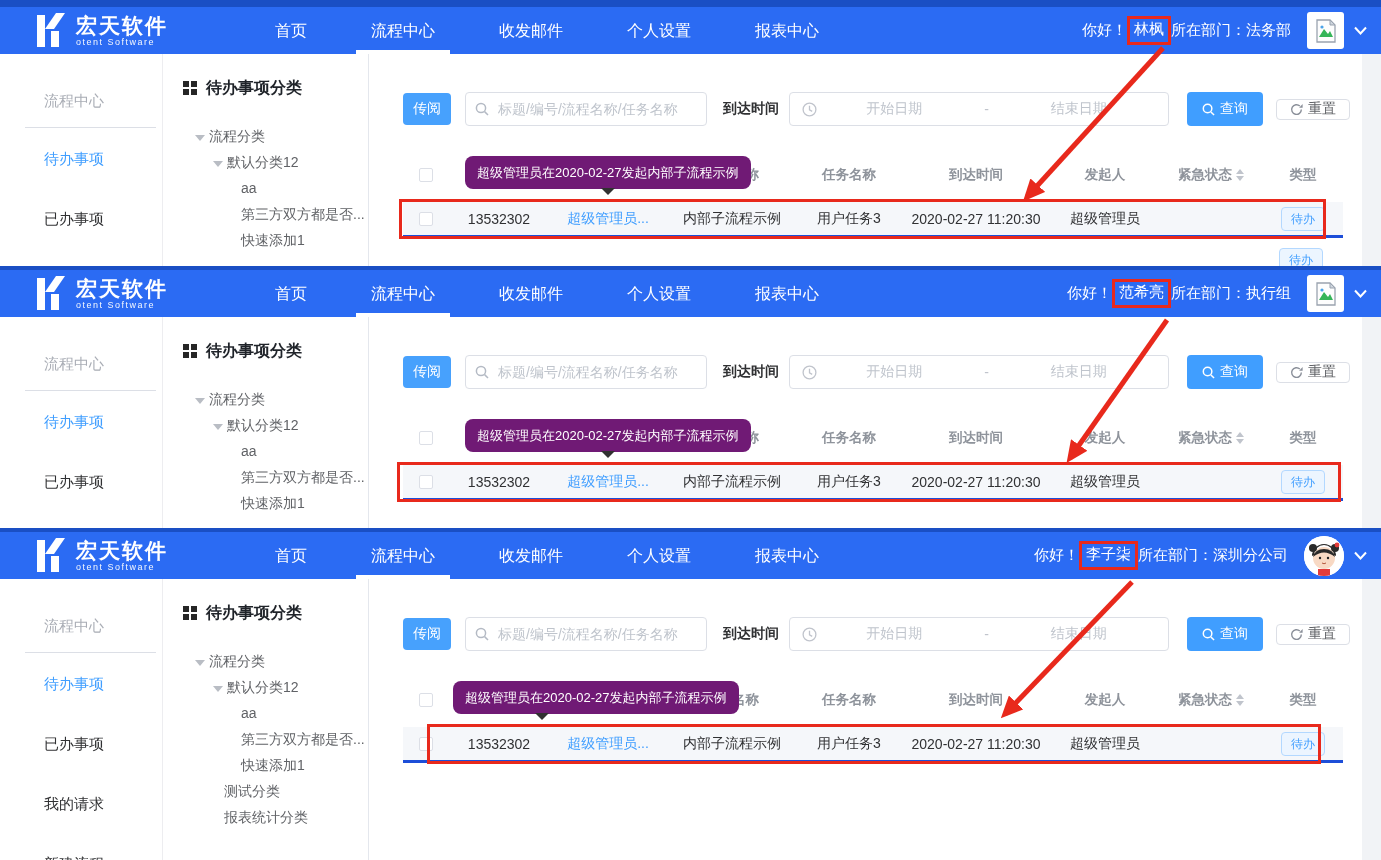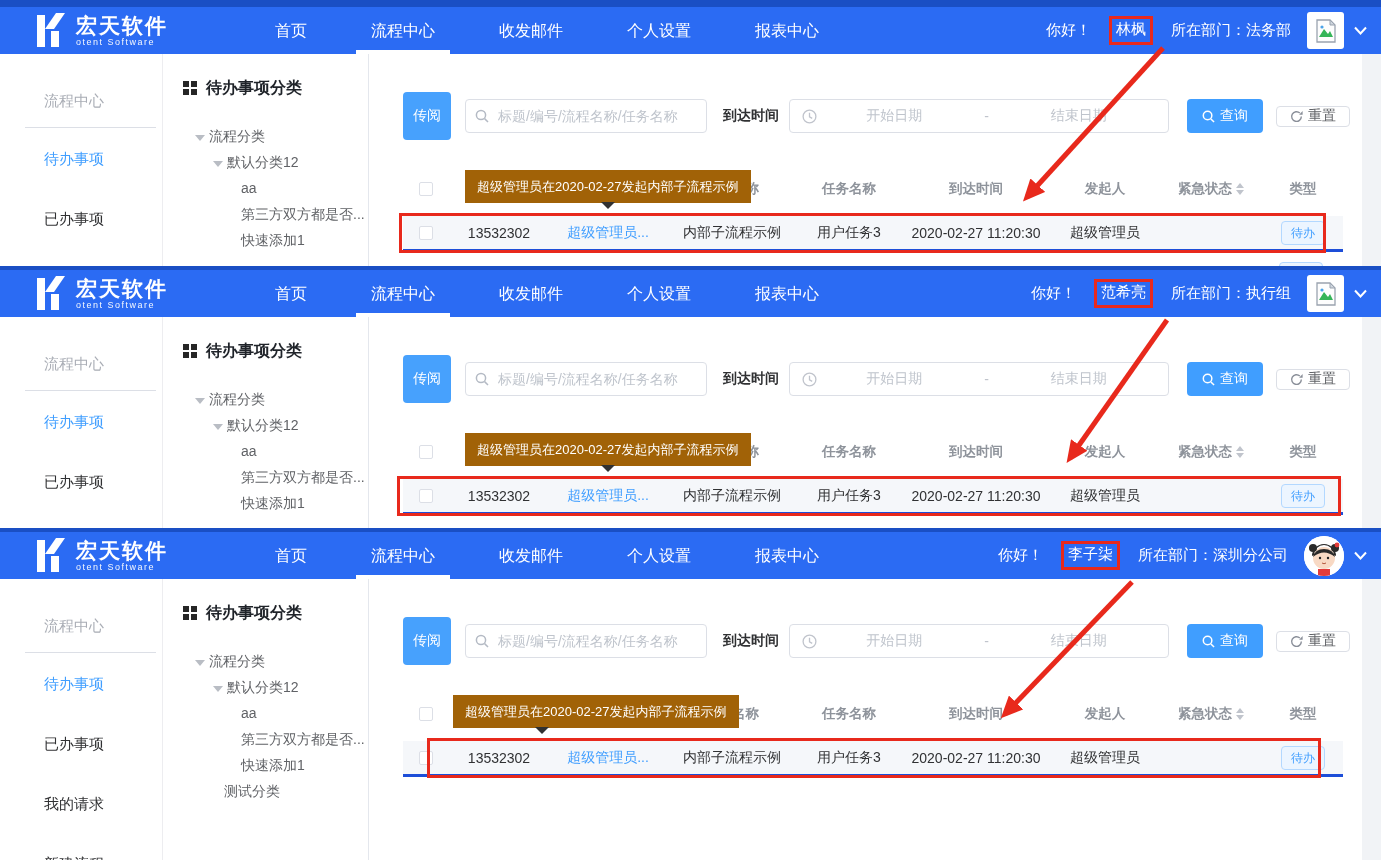--- a/index.html
+++ b/index.html
@@ -15,21 +15,21 @@
   .logo { display:flex; align-items:center; margin-left:34px; }
   .logo-icon { width:34px; height:36px; margin-right:8px; }
   .logo-txt .t1 { font-size:21px; font-weight:bold; letter-spacing:2px; line-height:22px; }
   .logo-txt .t2 { font-size:9px; letter-spacing:1.5px; opacity:.95; }
   .nav { display:flex; margin-left:92px; height:100%; }
   .nav-item { position:relative; padding:0 15px; margin-right:34px; line-height:47px;
     font-size:16px; cursor:pointer; white-space:nowrap; }
   .nav-item.active::after { content:""; position:absolute; left:0; right:0; bottom:0;
     height:4px; background:#fff; }
   .userbox { margin-left:auto; display:flex; align-items:center; font-size:15px; white-space:nowrap; }
-  .uname { display:inline-block; border:3px solid #e8291c; padding:1px 4px 3px; margin:0 18px; }
+  .uname { display:inline-block; border:3px solid #e8291c; padding:1px 4px 3px; margin:0 0; }
   .avatar { width:37px; height:37px; background:#fff; border-radius:3px; margin:0 10px 0 16px;
     display:flex; align-items:center; justify-content:center; overflow:hidden; cursor:pointer; }
   .avatar .girl { display:none; }
   .cartoon .avatar { border-radius:50%; width:40px; height:40px; }
   .cartoon .avatar .girl { display:block; }
   .chev { margin-right:14px; cursor:pointer; display:flex; }
 
   
   .bd { display:flex; background:#fff; height:calc(100% - 51px); }
   .s1 .bd { height:calc(100% - 54px); }
@@ -50,21 +50,21 @@
     border-right:5px solid transparent; border-top:6px solid #b9bdc4; margin-right:4px; }
   .lv1 { padding-left:12px; } .lv2 { padding-left:30px; } .lv2b { padding-left:41px; } .lv3 { padding-left:58px; }
 
   .main { flex:1; position:relative; padding:38px 0 0 34px; }
   .right-strip { width:19px; flex:none; background:#f1f3f6; }
 
   
   .toolbar { display:flex; align-items:center; }
   .btn { border:none; border-radius:4px; cursor:pointer; font-size:14px;
     font-family:inherit; display:flex; align-items:center; justify-content:center; }
-  .btn-circ { width:48px; height:48px; background:#47a1fd; color:#fff; margin-right:14px; }
+  .btn-circ { width:48px; height:32px; background:#47a1fd; color:#fff; margin-right:14px; }
   .search-wrap { position:relative; margin-right:16px; }
   .search-wrap svg { position:absolute; left:10px; top:10px; }
   .inp-search { width:242px; height:34px; border:1px solid #dcdfe6; border-radius:4px;
     padding:0 10px 0 32px; font-size:14px; font-family:inherit; color:#606266; outline:none; }
   .inp-search::placeholder { color:#bfc4cc; }
   .arr-label { font-size:14px; color:#303133; font-weight:bold; margin-right:10px; white-space:nowrap; }
   .daterange { width:380px; height:34px; border:1px solid #dcdfe6; border-radius:4px;
     display:flex; align-items:center; padding:0 12px; color:#bfc4cc; font-size:14px; cursor:text; }
   .daterange .dr-start,.daterange .dr-end { flex:1; text-align:center; }
   .daterange .dr-sep { width:30px; text-align:center; color:#c0c4cc; }
@@ -86,21 +86,21 @@
   .sort { display:inline-flex; flex-direction:column; vertical-align:middle; margin-left:4px; cursor:pointer; }
   .sort i { width:0; height:0; border-left:4px solid transparent; border-right:4px solid transparent; }
   .sort .up { border-bottom:5px solid #c0c4cc; margin-bottom:2px; }
   .sort .dn { border-top:5px solid #c0c4cc; }
   .badge { display:inline-block; height:24px; line-height:22px; padding:0 9px; font-size:12px;
     color:#409eff; background:#ecf5ff; border:1px solid #b3d8ff; border-radius:4px; }
   .partial-badge { position:absolute; left:876px; top:100px; }
 
   
   .tooltip { position:absolute; top:8px; left:62px; height:33px; line-height:33px; padding:0 12px;
-    background:#a16207; color:#fff; font-size:13px; border-radius:0; white-space:nowrap; z-index:30; }
+    background:#701a75; color:#fff; font-size:13px; border-radius:8px; white-space:nowrap; z-index:30; }
   .tooltip::after { content:""; position:absolute; bottom:-6px; left:136px; width:0; height:0;
     border-left:7px solid transparent; border-right:7px solid transparent; border-top:7px solid #313131; }
   .s3 .tooltip { left:50px; }
   .s3 .tooltip::after { left:82px; }
 
   
   .row-box { position:absolute; top:-3px; bottom:-4px; border:3px solid #e8291c; z-index:25;
     pointer-events:none; }
   .s1 .row-box { left:-4px; right:17px; }
   .s2 .row-box { left:-6px; right:2px; }
@@ -499,20 +499,21 @@
           </svg>
           <span>待办事项分类</span>
         </div>
         <div class="tree">
           <div class="tree-item lv1"><span class="caret"></span><span>流程分类</span></div>
           <div class="tree-item lv2"><span class="caret"></span><span>默认分类12</span></div>
           <div class="tree-item lv3">aa</div>
           <div class="tree-item lv3">第三方双方都是否...</div>
           <div class="tree-item lv3">快速添加1</div>
           <div class="tree-item lv2b">测试分类</div>
+          <div class="tree-item lv2b">报表统计分类</div>
         </div>
       </div>
 
       <div class="main">
         <div class="toolbar">
           <button class="btn btn-circ">传阅</button>
           <span class="search-wrap">
             <svg width="14" height="14" viewBox="0 0 14 14">
               <circle cx="6" cy="6" r="4.6" fill="none" stroke="#b4bac4" stroke-width="1.5"></circle>
               <line x1="9.6" y1="9.6" x2="13" y2="13" stroke="#b4bac4" stroke-width="1.5"></line>

